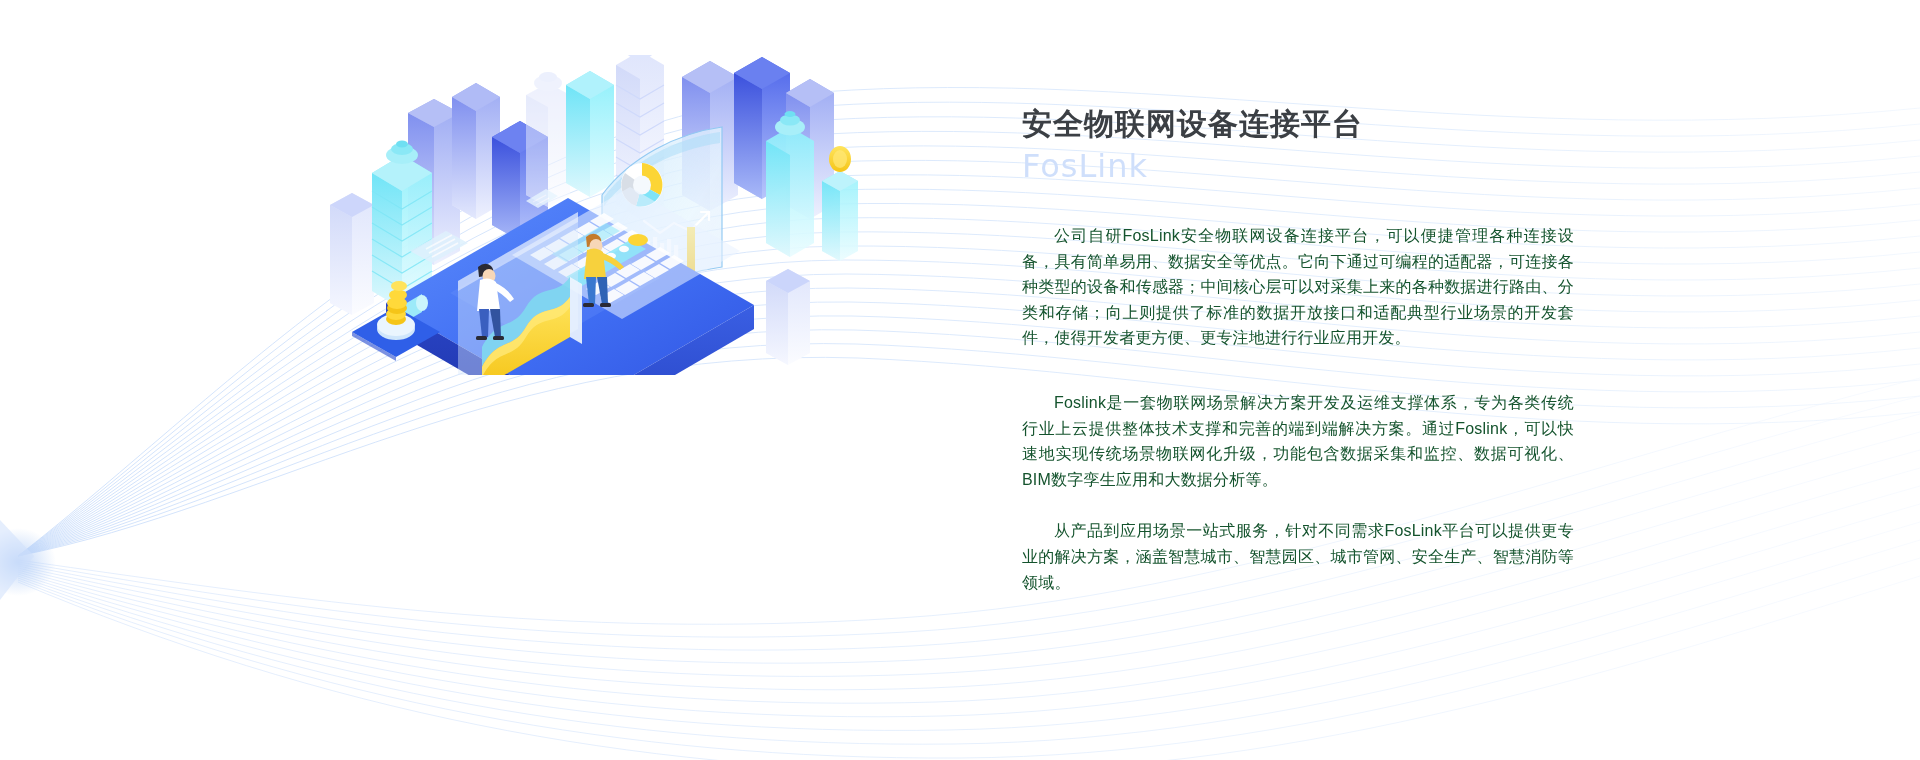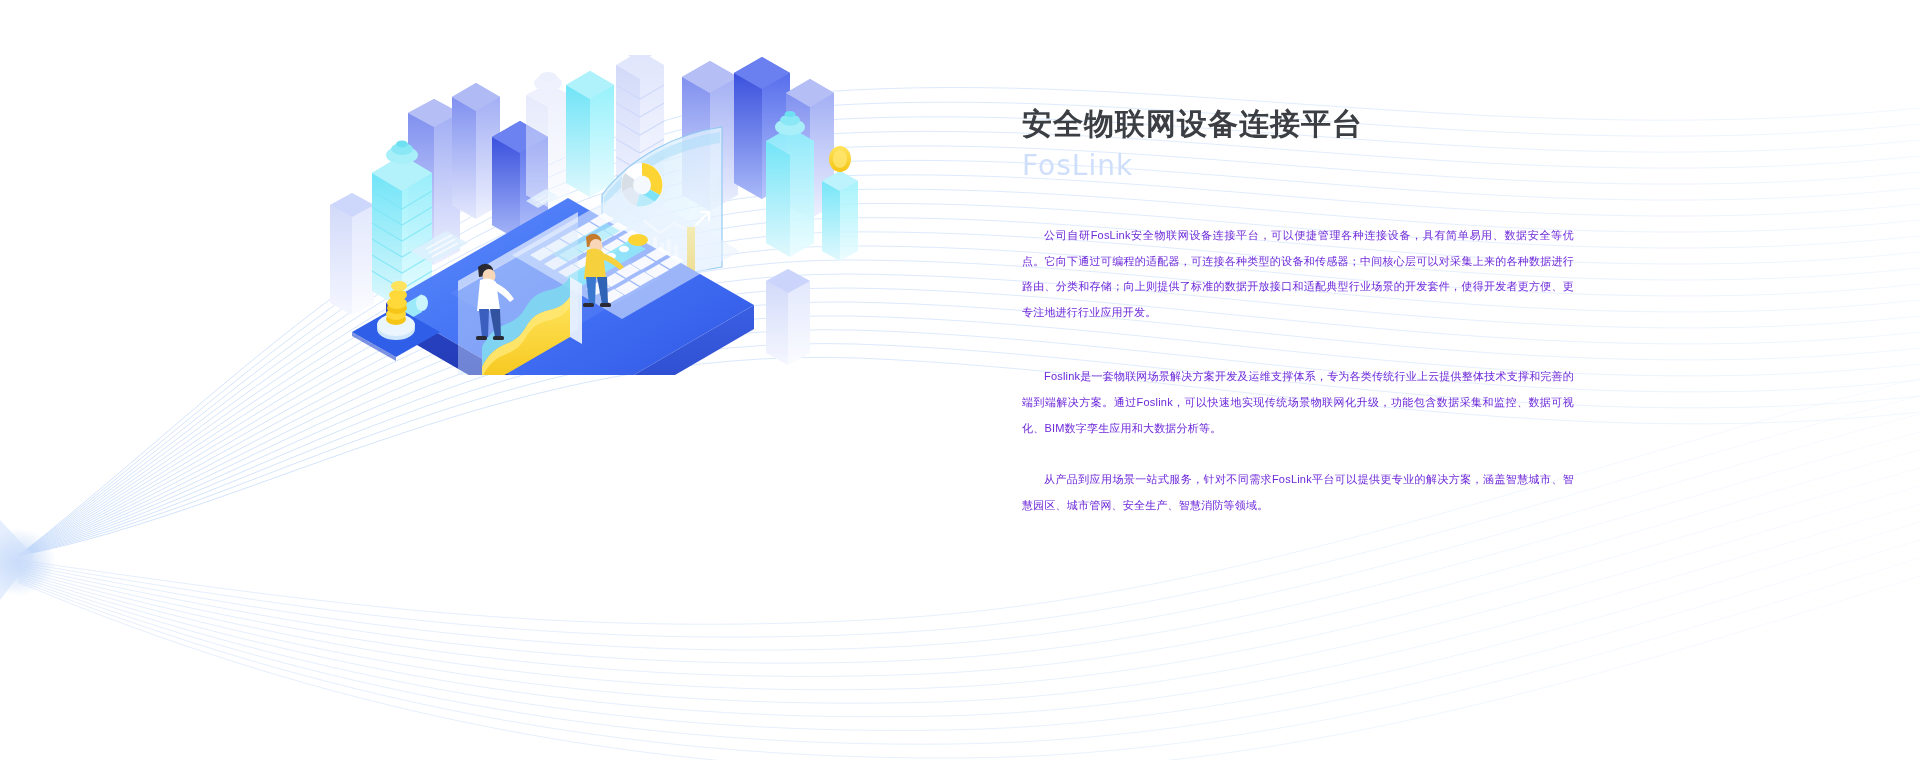--- a/index.html
+++ b/index.html
@@ -51,32 +51,32 @@
   }
   #page-title {
     font-size: 30px;
     font-weight: bold;
     color: #3b3f44;
     letter-spacing: 1px;
     line-height: 40px;
     margin: 0;
   }
   #page-subtitle {
-    font-size: 28px;
+    font-size: 32px;
     font-weight: normal;
     color: #cfdffb;
     letter-spacing: 1px;
     line-height: 36px;
     margin: 4px 0 0 0;
     font-family: "DejaVu Sans", sans-serif;
   }
   .para {
-    font-size: 11px;
+    font-size: 16px;
     line-height: 25.6px;
-    color: #6d28d9;
+    color: #14532d;
     text-align: justify;
     text-justify: inter-character;
     text-indent: 2em;
     margin: 0;
     letter-spacing: 0.2px;
   }
   #para-1 { margin-top: 39px; }
   #para-2 { margin-top: 39px; }
   #para-3 { margin-top: 26px; }
 </style>

